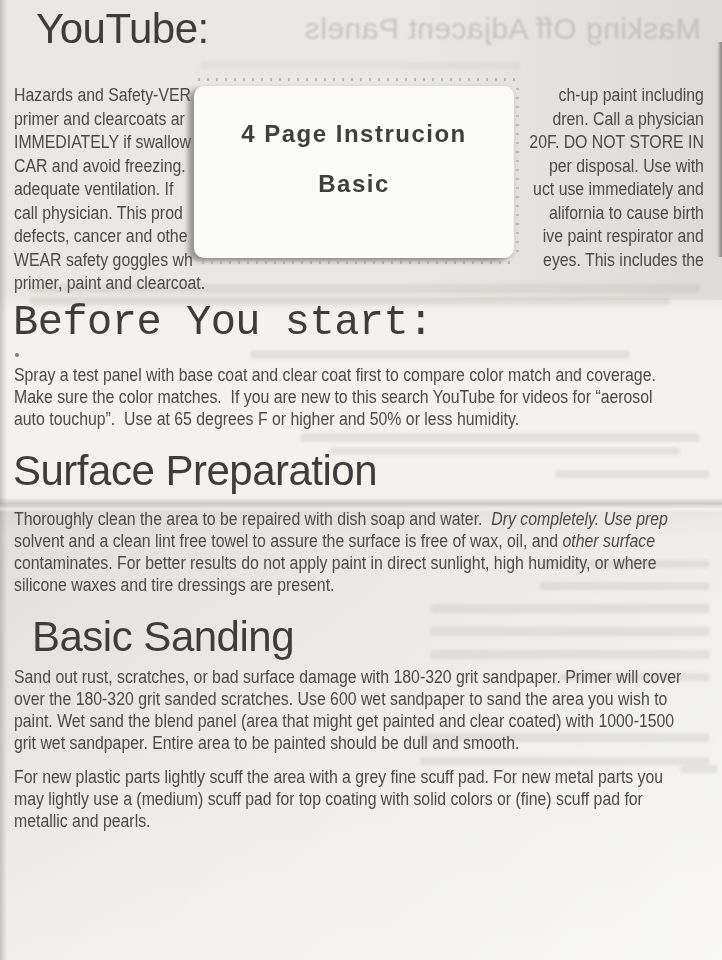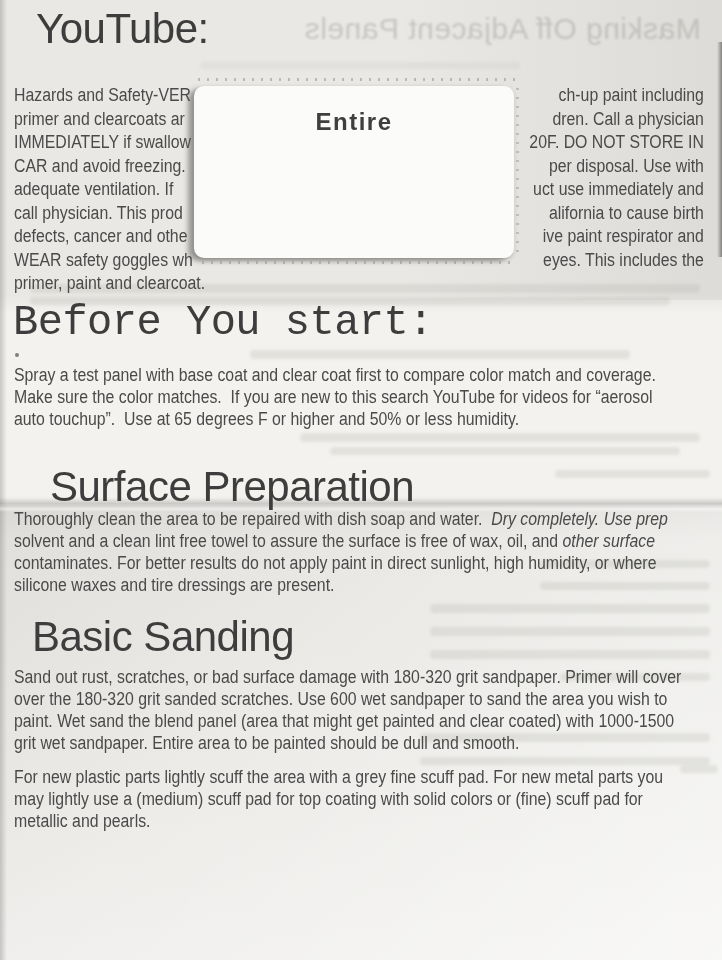--- a/index.html
+++ b/index.html
@@ -156,32 +156,33 @@
     <div class="wline"><span>CAR and avoid freezing.</span><span>per disposal. Use with</span></div>
     <div class="wline"><span>adequate ventilation. If</span><span>uct use immediately and</span></div>
     <div class="wline"><span>call physician. This prod</span><span>alifornia to cause birth</span></div>
     <div class="wline"><span>defects, cancer and othe</span><span>ive paint respirator and</span></div>
     <div class="wline"><span>WEAR safety goggles wh</span><span>eyes. This includes the</span></div>
     <div class="wline"><span>primer, paint and clearcoat.</span><span></span></div>
   </div>
 
   <div class="perf-h" style="left:198px;top:78px;width:318px;"></div>
   <div class="sticker">
-    <div class="t2">Entire</div>
+    <div class="t1">4 Page Instrucion</div>
+    <div class="t2">Basic</div>
   </div>
   <div class="perf-h" style="left:202px;top:261px;width:314px;"></div>
   <div class="perf-v" style="left:516px;top:88px;height:168px;"></div>
 
   <div class="h" style="left:13px;top:298px;font-family:Liberation Mono, monospace;">Before You start:</div>
   <div class="stray-dot"></div>
   <div class="para" style="left:14px;top:364px;">Spray a test panel with base coat and clear coat first to compare color match and coverage.
 Make sure the color matches.  If you are new to this search YouTube for videos for “aerosol
 auto touchup”.  Use at 65 degrees F or higher and 50% or less humidity.</div>
 
-  <div class="h" style="left:13px;top:462px;margin-left:37px;">Surface Preparation</div>
+  <div class="h" style="left:13px;top:446px;">Surface Preparation</div>
   <div class="para" style="left:14px;top:508px;"><span>Thoroughly clean the area to be repaired with dish soap and water.  </span><span class="it">Dry completely. Use prep</span><span>
 solvent and a clean lint free towel to assure the surface is free of wax, oil, and </span><span class="it">other surface</span><span>
 contaminates. For better results do not apply paint in direct sunlight, high humidity, or where
 silicone waxes and tire dressings are present.</span></div>
 
   <div class="h" style="left:32px;top:612px;">Basic Sanding</div>
   <div class="para" style="left:14px;top:666px;">Sand out rust, scratches, or bad surface damage with 180-320 grit sandpaper. Primer will cover
 over the 180-320 grit sanded scratches. Use 600 wet sandpaper to sand the area you wish to
 paint. Wet sand the blend panel (area that might get painted and clear coated) with 1000-1500
 grit wet sandpaper. Entire area to be painted should be dull and smooth.</div>

